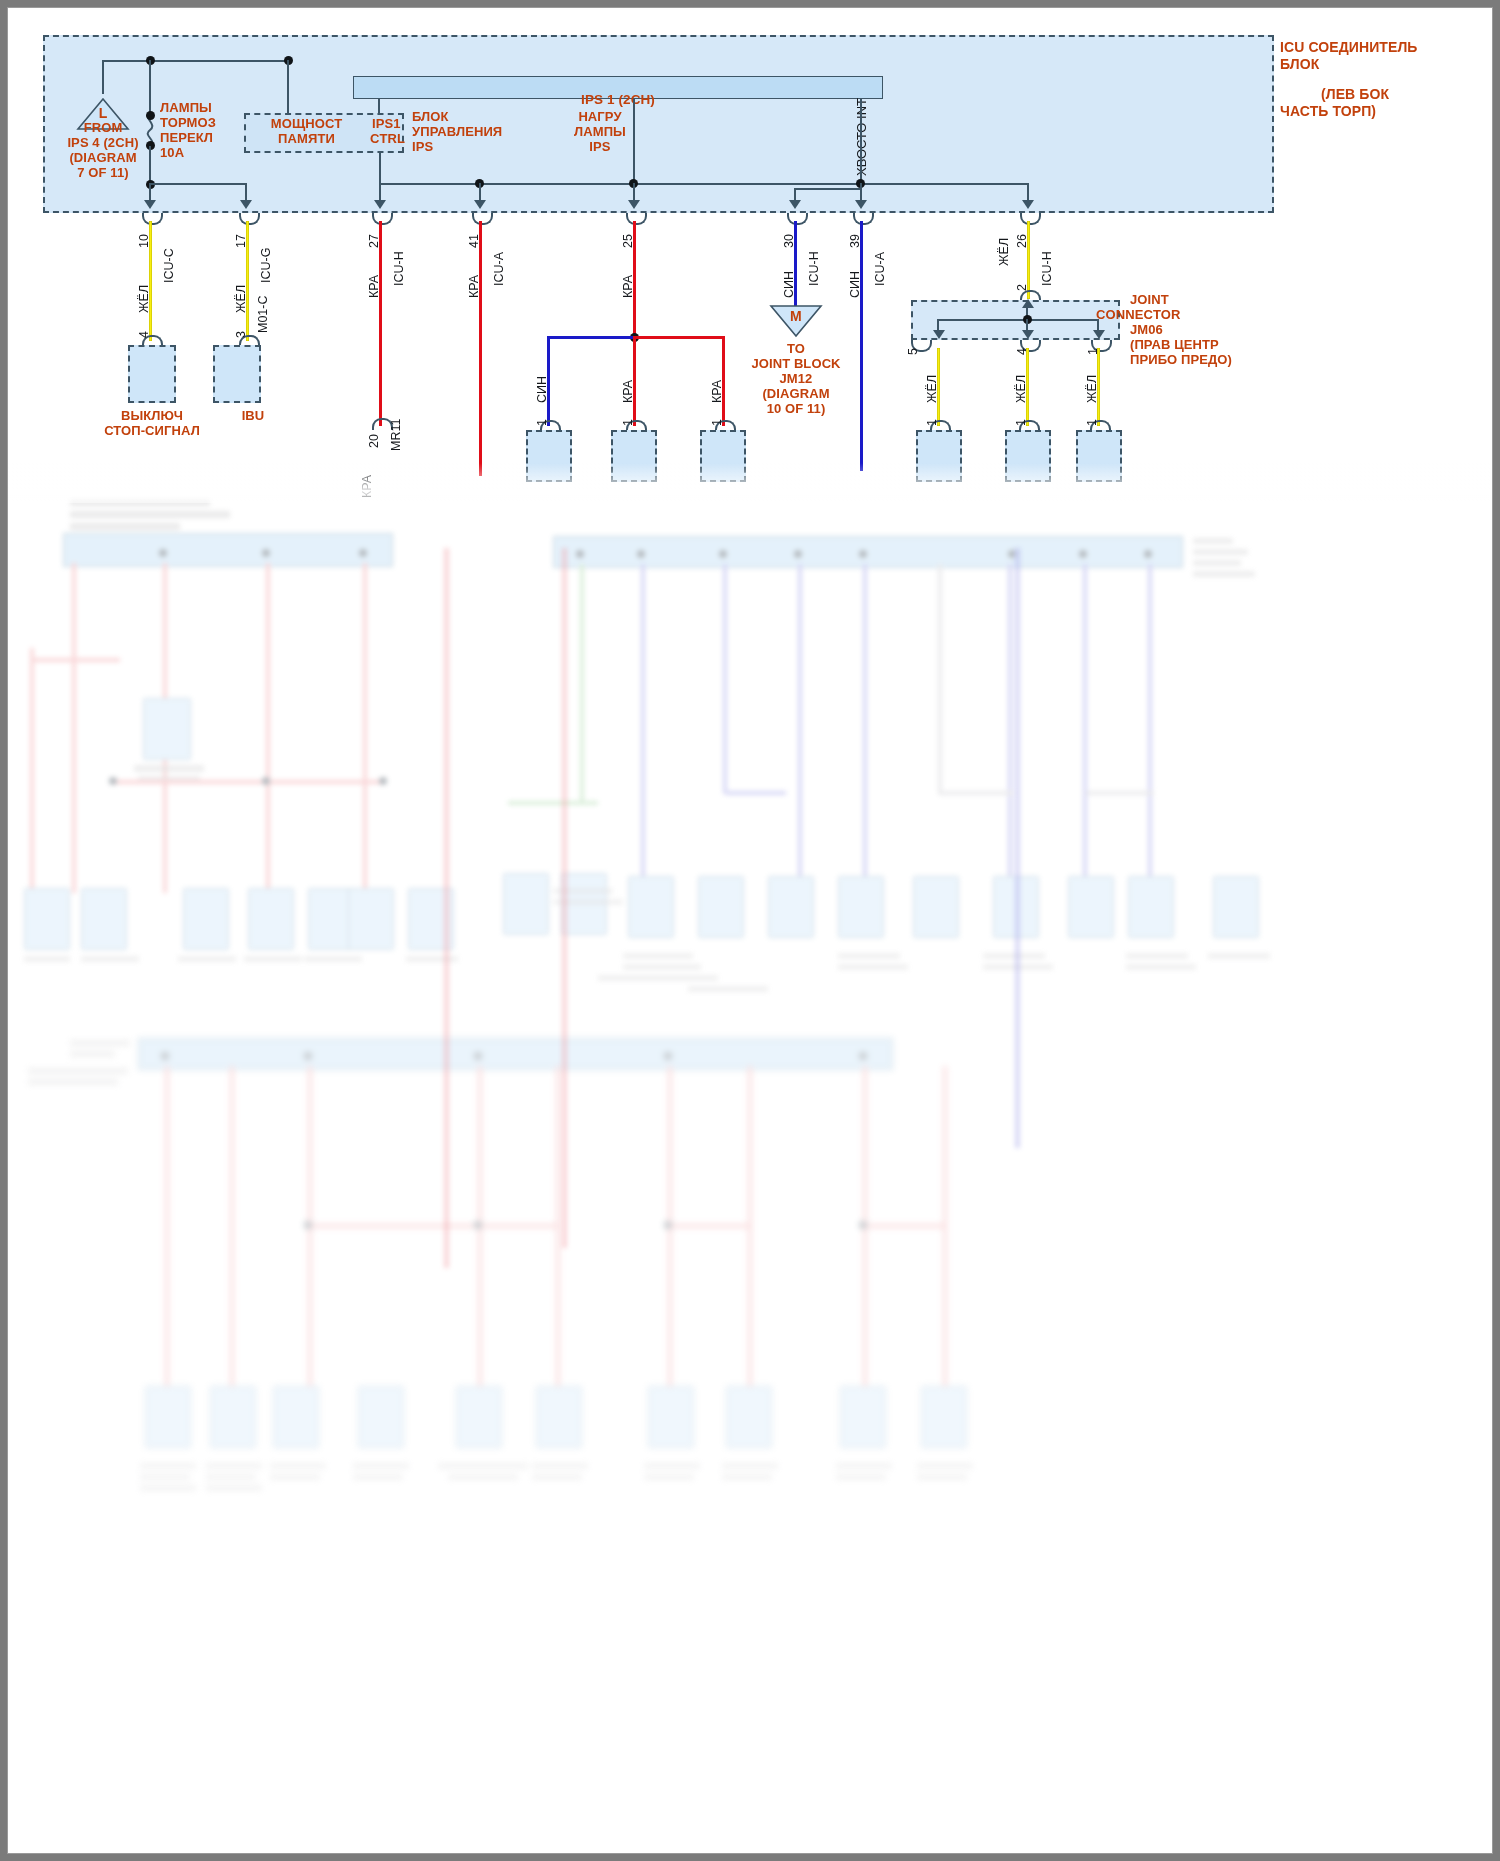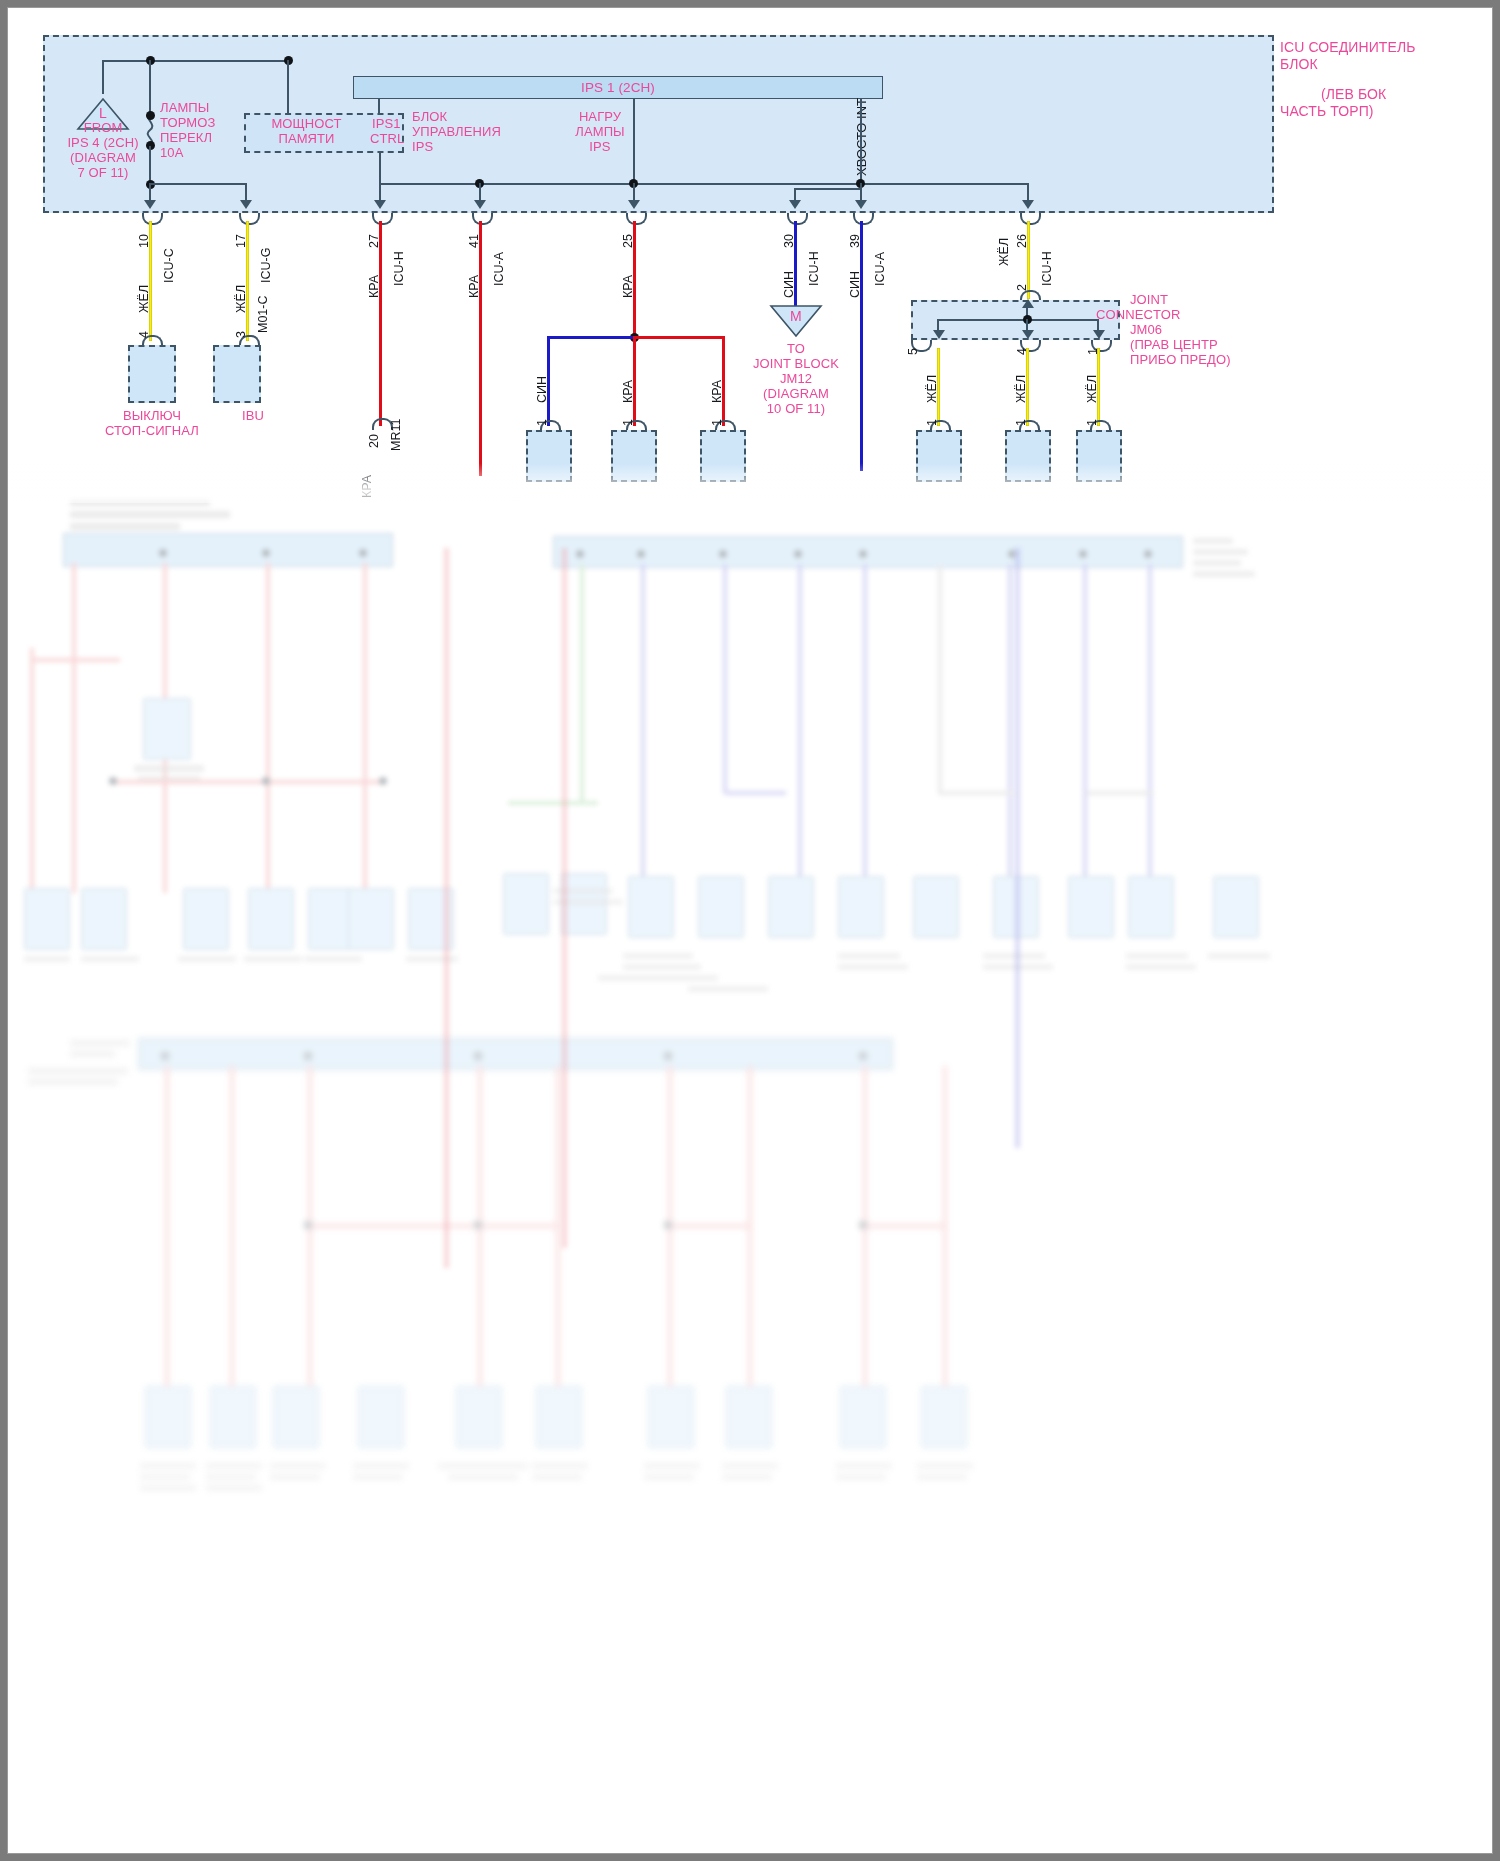--- a/index.html
+++ b/index.html
@@ -1,20 +1,20 @@
 <!DOCTYPE html>
 <html><head>
 <meta charset="utf-8">
 <style>
   html,body{margin:0;padding:0;background:#7b7b7b;}
   body{font-family:"Liberation Sans",sans-serif;}
   #page{position:relative;width:1500px;height:1861px;background:#7b7b7b;overflow:hidden;}
   #sheet{position:absolute;left:8px;top:8px;width:1484px;height:1845px;background:#ffffff;box-shadow:0 0 0 1px #9a9a9a;}
   .abs{position:absolute;}
-  .txt{position:absolute;font-size:13px;color:#ec4899;line-height:1.18;white-space:pre;letter-spacing:.1px;}
+  .txt{position:absolute;font-size:13px;color:#c2410c;line-height:1.18;white-space:pre;letter-spacing:.1px;font-weight:bold;}
   .txt.c{text-align:center;}
   .vtxt{position:absolute;font-size:13px;color:#15181c;white-space:nowrap;transform-origin:0 0;transform:rotate(-90deg);}
   .vtxt.s{font-size:12.5px;}
   
   .w{position:absolute;}
   .w.v{width:3px;}
   .w.h{height:3px;}
   .red{background:#e00d18;}
   .blue{background:#1a1ac8;}
   .yel{background:#f7ef12;box-shadow:inset 0 0 0 0.6px #c9bf00;}
@@ -257,21 +257,21 @@
   <div class="txt c" style="left:236px;top:123px;width:125px;">ПАМЯТИ</div>
   <div class="txt" style="left:364px;top:108px;">IPS1</div>
   <div class="txt" style="left:362px;top:123px;">CTRL</div>
   <div class="txt" style="left:404px;top:101px;">БЛОК</div>
   <div class="txt" style="left:404px;top:116px;">УПРАВЛЕНИЯ</div>
   <div class="txt" style="left:404px;top:131px;">IPS</div>
 
   <div class="w v dk" style="left:279px;top:52px;height:55px;"></div>
 
   <div class="solidbar" style="left:345px;top:68px;width:530px;height:23px;"></div>
-  <div class="txt c" style="left:345px;top:72px;width:530px;font-size:13.5px;">IPS 1 (2CH)</div>
+  <div class="txt c" style="left:345px;top:84px;width:530px;font-size:13.5px;">IPS 1 (2CH)</div>
 
   <div class="w v dk" style="left:370px;top:91px;height:15px;"></div>
 
   <div class="w v dk" style="left:625px;top:91px;height:84px;"></div>
   <div class="txt c" style="left:561px;top:101px;width:62px;">НАГРУ</div>
   <div class="txt c" style="left:561px;top:116px;width:62px;">ЛАМПЫ</div>
   <div class="txt c" style="left:561px;top:131px;width:62px;">IPS</div>
 
   <div class="vtxt" style="left:846px;top:168px;">ХВОСТО INT</div>
   <div class="w v dk" style="left:852px;top:91px;height:84px;"></div>

